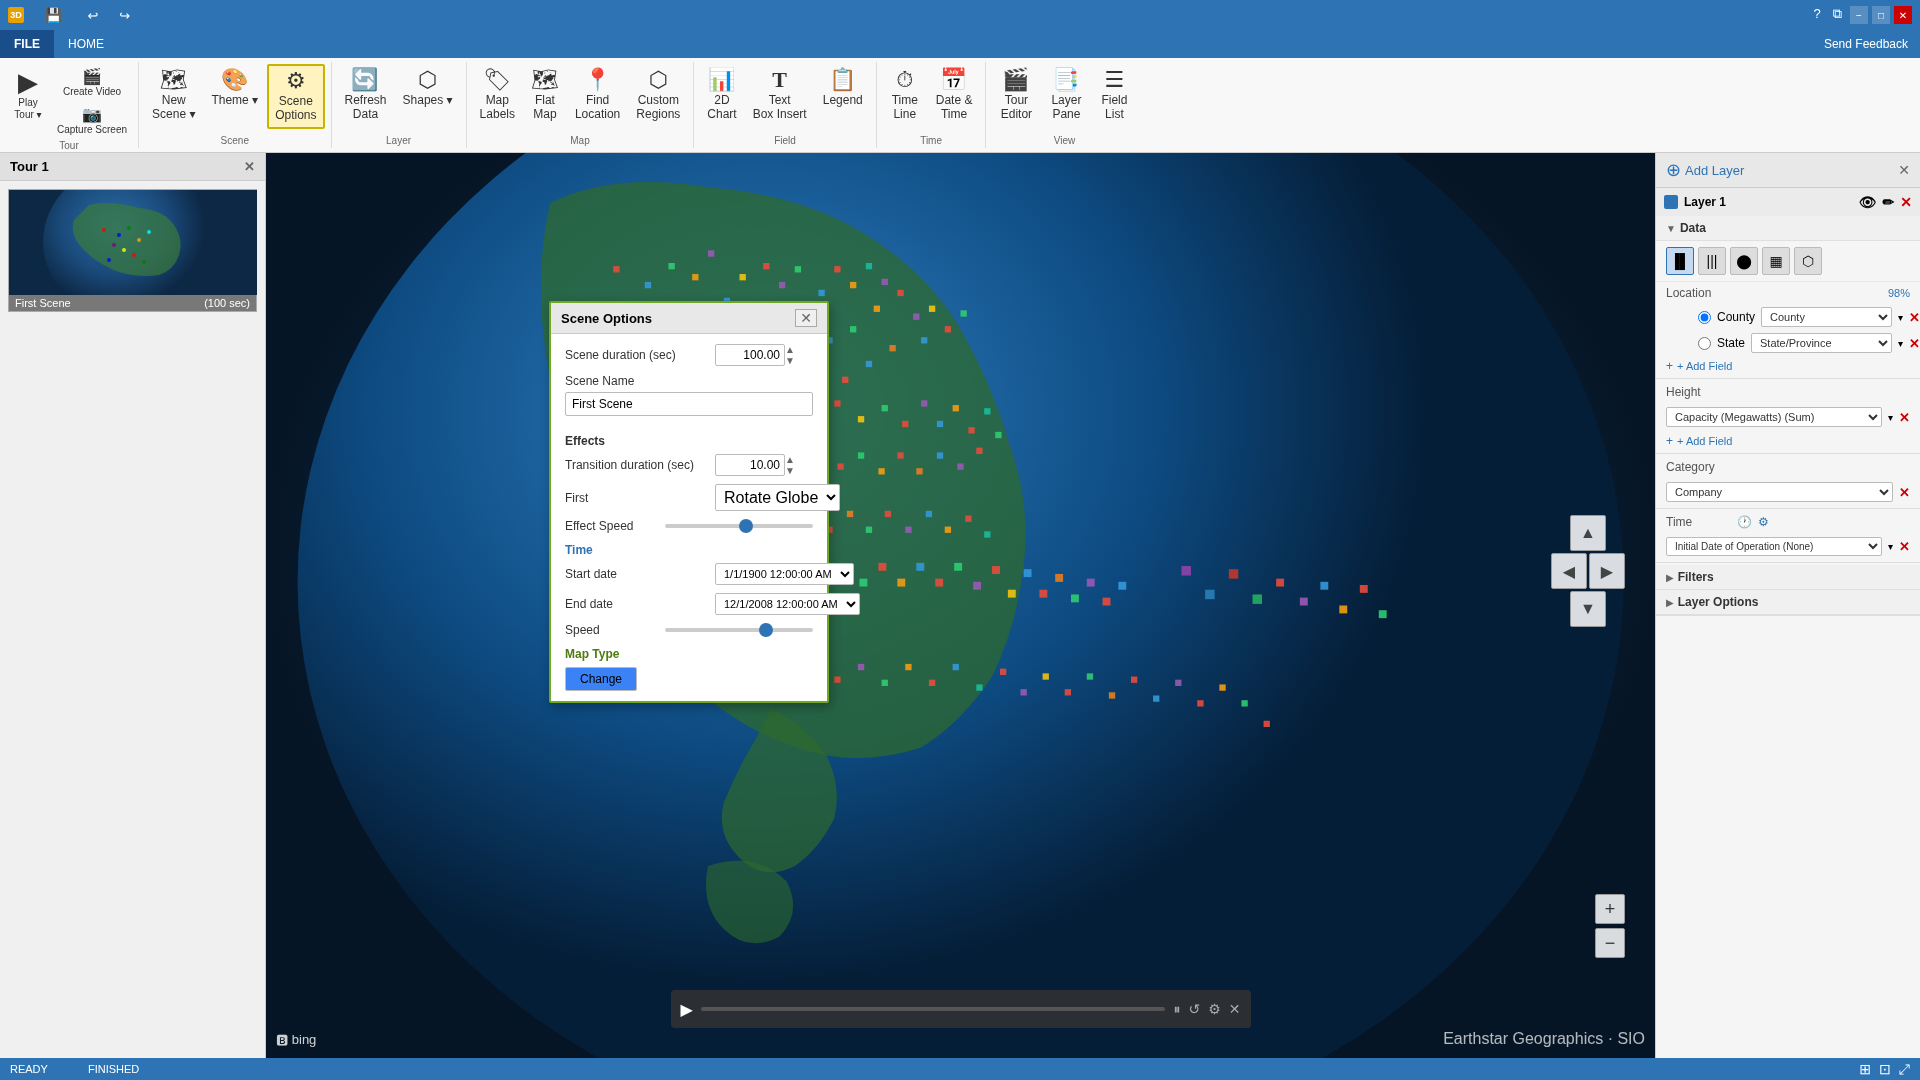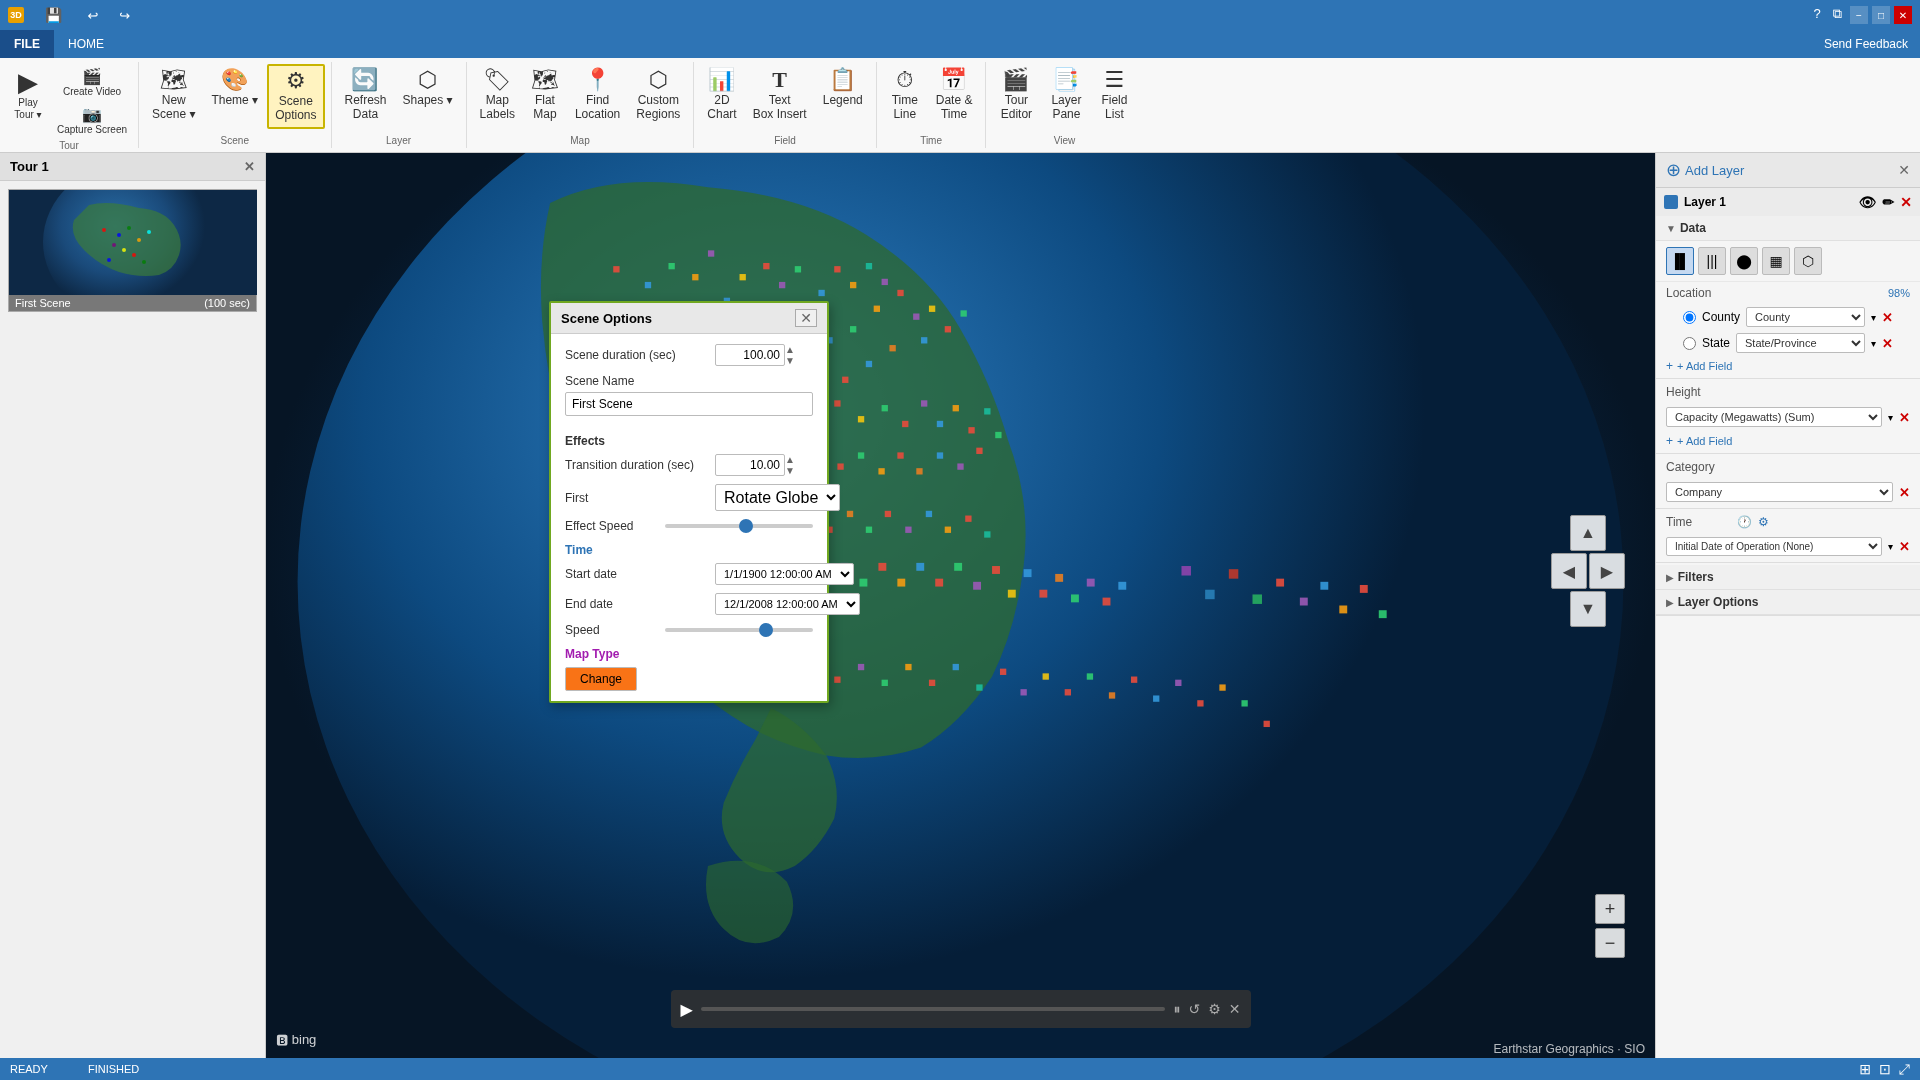--- a/index.html
+++ b/index.html
@@ -246,24 +246,24 @@
     .bing-logo {
       position: absolute;
       bottom: 10px;
       left: 10px;
       color: white;
       font-size: 13px;
       opacity: 0.8;
     }
     .earthstar-credit {
       position: absolute;
-      bottom: 2px;
+      bottom: 10px;
       right: 10px;
       color: rgba(255,255,255,0.7);
-      font-size: 12px;
+      font-size: 16px;
     }
 
     
     #layer-panel {
       width: 265px;
       background: #f5f5f5;
       border-left: 1px solid #ccc;
       display: flex;
       flex-direction: column;
       overflow-y: auto;
@@ -337,23 +337,24 @@
       align-items: center;
       padding: 4px 10px;
       gap: 6px;
       font-size: 12px;
     }
     .field-label { color: #555; min-width: 65px; }
     .field-pct { color: #2e74b5; font-size: 11px; margin-left: auto; }
     .radio-row {
       display: flex;
       align-items: center;
-      padding: 3px 27px;
+      padding: 3px 0;
       gap: 6px;
       font-size: 12px;
+      margin-left: 42px;
     }
     .field-select {
       flex: 1;
       background: white;
       border: 1px solid #bbb;
       border-radius: 2px;
       padding: 2px 4px;
       font-size: 11px;
       color: #333;
     }
@@ -464,21 +465,21 @@
       border-radius: 2px;
     }
     .dialog-slider::-webkit-slider-thumb {
       appearance: none;
       width: 14px; height: 14px;
       background: #2e74b5;
       border-radius: 50%;
       cursor: pointer;
     }
     .change-btn {
-      background: #f97316;
+      background: #3b82f6;
       border: 1px solid #bbb;
       border-radius: 2px;
       padding: 4px 14px;
       font-size: 12px;
       cursor: pointer;
     }
 
     
     #statusbar {
       height: 22px;
@@ -961,21 +962,21 @@
           <select class="dialog-dropdown" style="font-size:11px;">
             <option>12/1/2008 12:00:00 AM</option>
           </select>
         </div>
         <div class="dialog-slider-row">
           <span class="dialog-slider-label">Speed</span>
           <input type="range" class="dialog-slider speed-slider" min="0" max="100" value="70" style="">
         </div>
 
         
-        <div class="dialog-section-title" style="color:#a21caf;">Map Type</div>
+        <div class="dialog-section-title" style="color:#4d7c0f;">Map Type</div>
         <button class="change-btn">Change</button>
       </div>
     </div>
   </div>
 
   <div id="layer-panel">
     <div id="layer-panel-header">
       <div class="add-layer-btn">
         <span style="font-size:18px;">⊕</span>
         <span>Add Layer</span>

